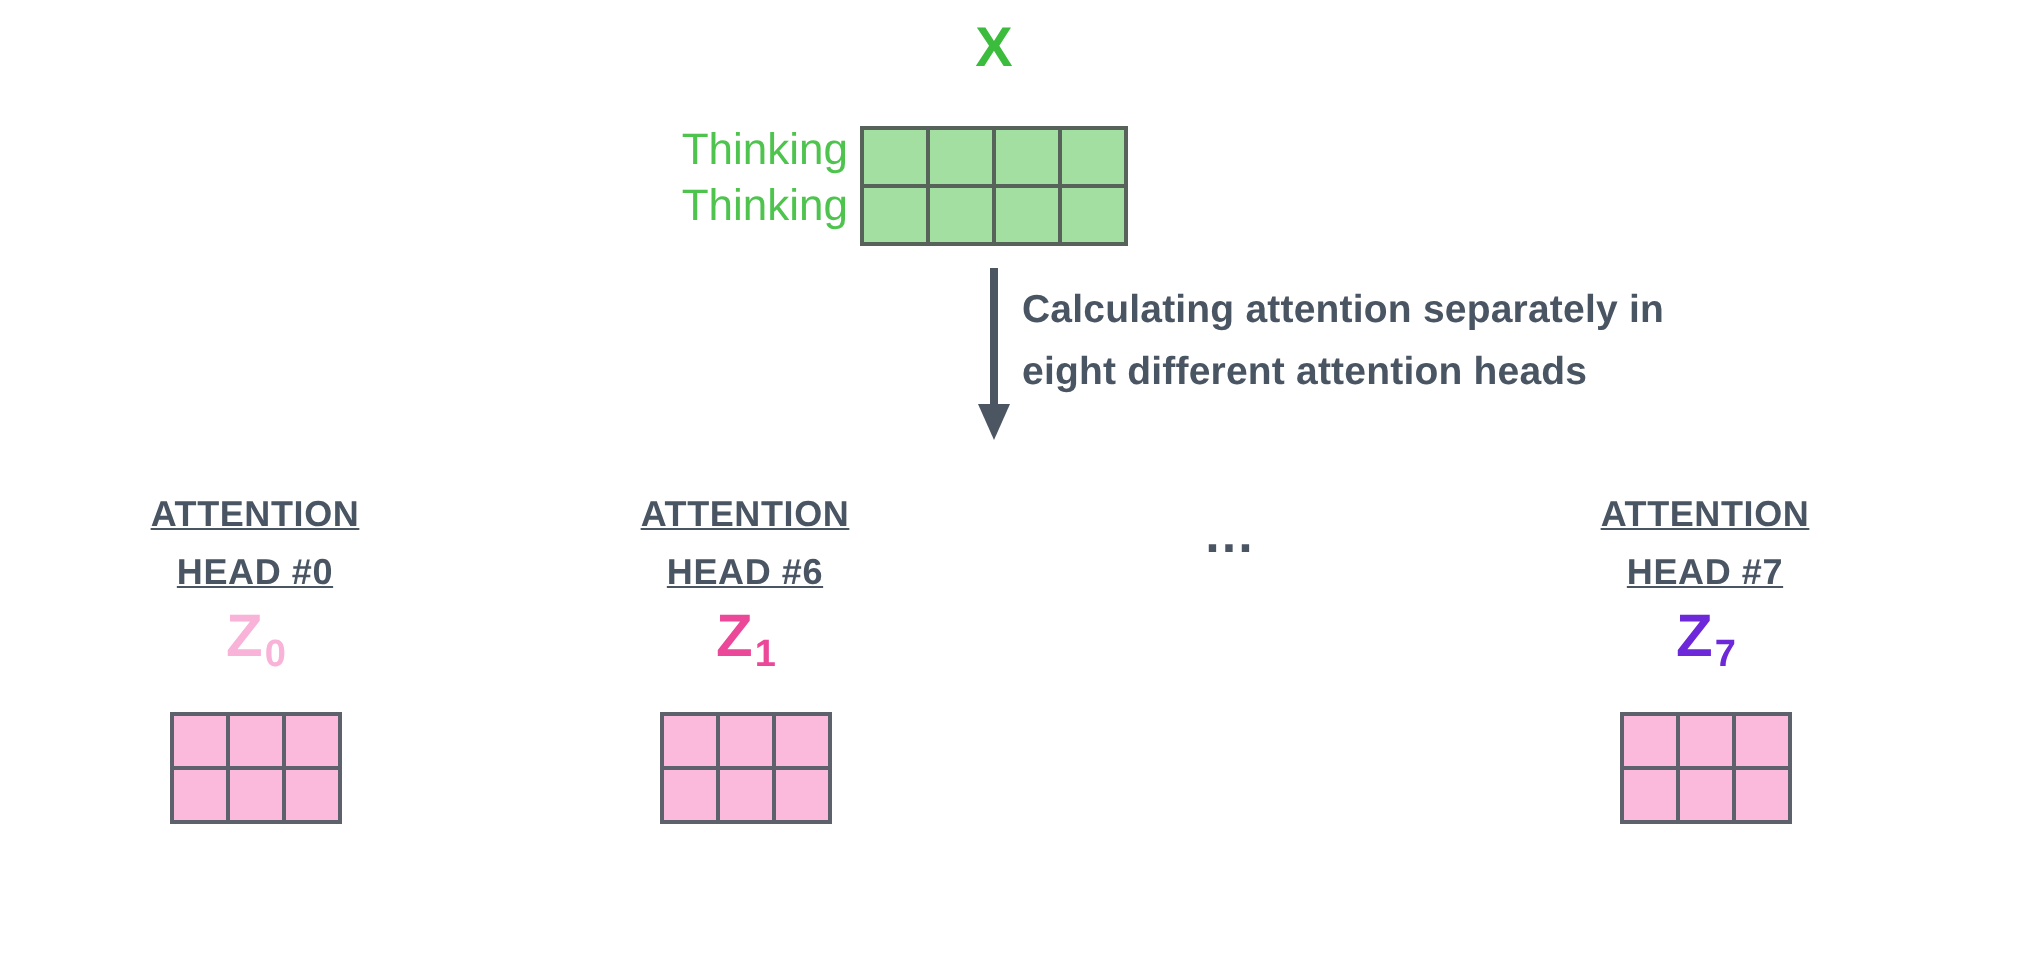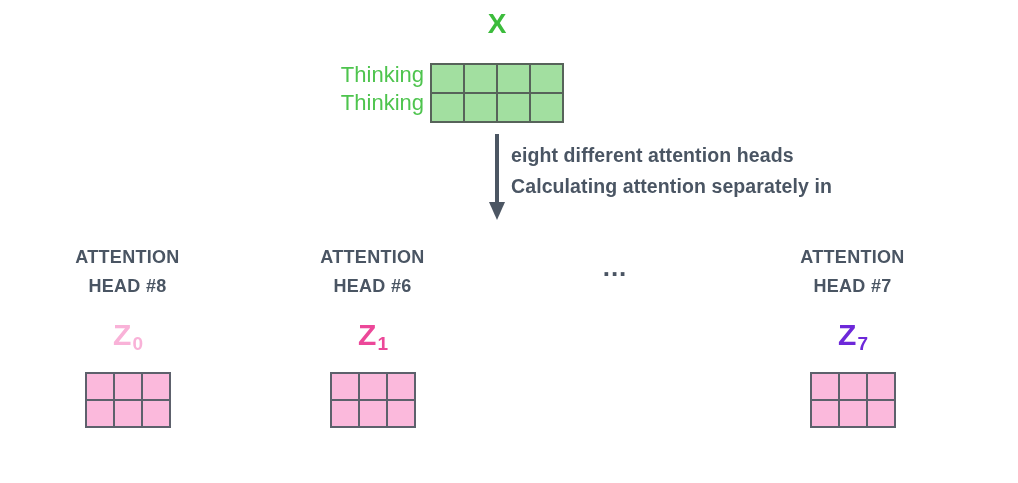--- a/index.html
+++ b/index.html
@@ -62,23 +62,23 @@
   }
   .head-0 { left: 40px; }
   .head-1 { left: 285px; }
   .head-7 { left: 765px; }
   .head-title {
     text-align: center;
     font-size: 18px;
     font-weight: 600;
     line-height: 29px;
     letter-spacing: 0.3px;
+    text-decoration: underline;
   }
   .z-label {
-    margin-top: 16px;
     font-size: 30px;
     font-weight: 700;
     line-height: 36px;
   }
   .z-label sub {
     font-size: 19px;
     vertical-align: baseline;
     position: relative;
     top: 5px;
     left: 1px;
@@ -116,28 +116,28 @@
       <div style="background: rgb(162, 223, 160); border: 1px solid rgb(87, 99, 90);"></div>
       <div style="background: rgb(162, 223, 160); border: 1px solid rgb(87, 99, 90);"></div>
     </div>
 
   <svg class="arrow-svg" width="20" height="88" viewBox="0 0 20 88">
     <line x1="10" y1="0" x2="10" y2="70" stroke-width="4" stroke="#4c5663"></line>
     <polygon points="2,68 18,68 10,86" fill="#4c5663"></polygon>
   </svg>
 
   <div class="arrow-caption" style="color: rgb(74, 85, 99);">
+    <div>Calculating attention separately in</div>
     <div>eight different attention heads</div>
-    <div>Calculating attention separately in</div>
   </div>
 
   <div class="head head-0">
     <div class="head-title" style="color: rgb(74, 85, 99);">
       <div>ATTENTION</div>
-      <div>HEAD #8</div>
+      <div>HEAD #0</div>
     </div>
     <div class="z-label" style="color: rgb(249, 178, 216);">
       <span>Z</span><sub>0</sub>
     </div>
     <div class="matrix-grid z-grid" style="grid-template-columns: repeat(3, 28px); grid-template-rows: repeat(2, 27px); border: 1px solid rgb(93, 97, 108);">
         <div style="background: rgb(251, 185, 220); border: 1px solid rgb(93, 97, 108);"></div>
         <div style="background: rgb(251, 185, 220); border: 1px solid rgb(93, 97, 108);"></div>
         <div style="background: rgb(251, 185, 220); border: 1px solid rgb(93, 97, 108);"></div>
         <div style="background: rgb(251, 185, 220); border: 1px solid rgb(93, 97, 108);"></div>
         <div style="background: rgb(251, 185, 220); border: 1px solid rgb(93, 97, 108);"></div>

